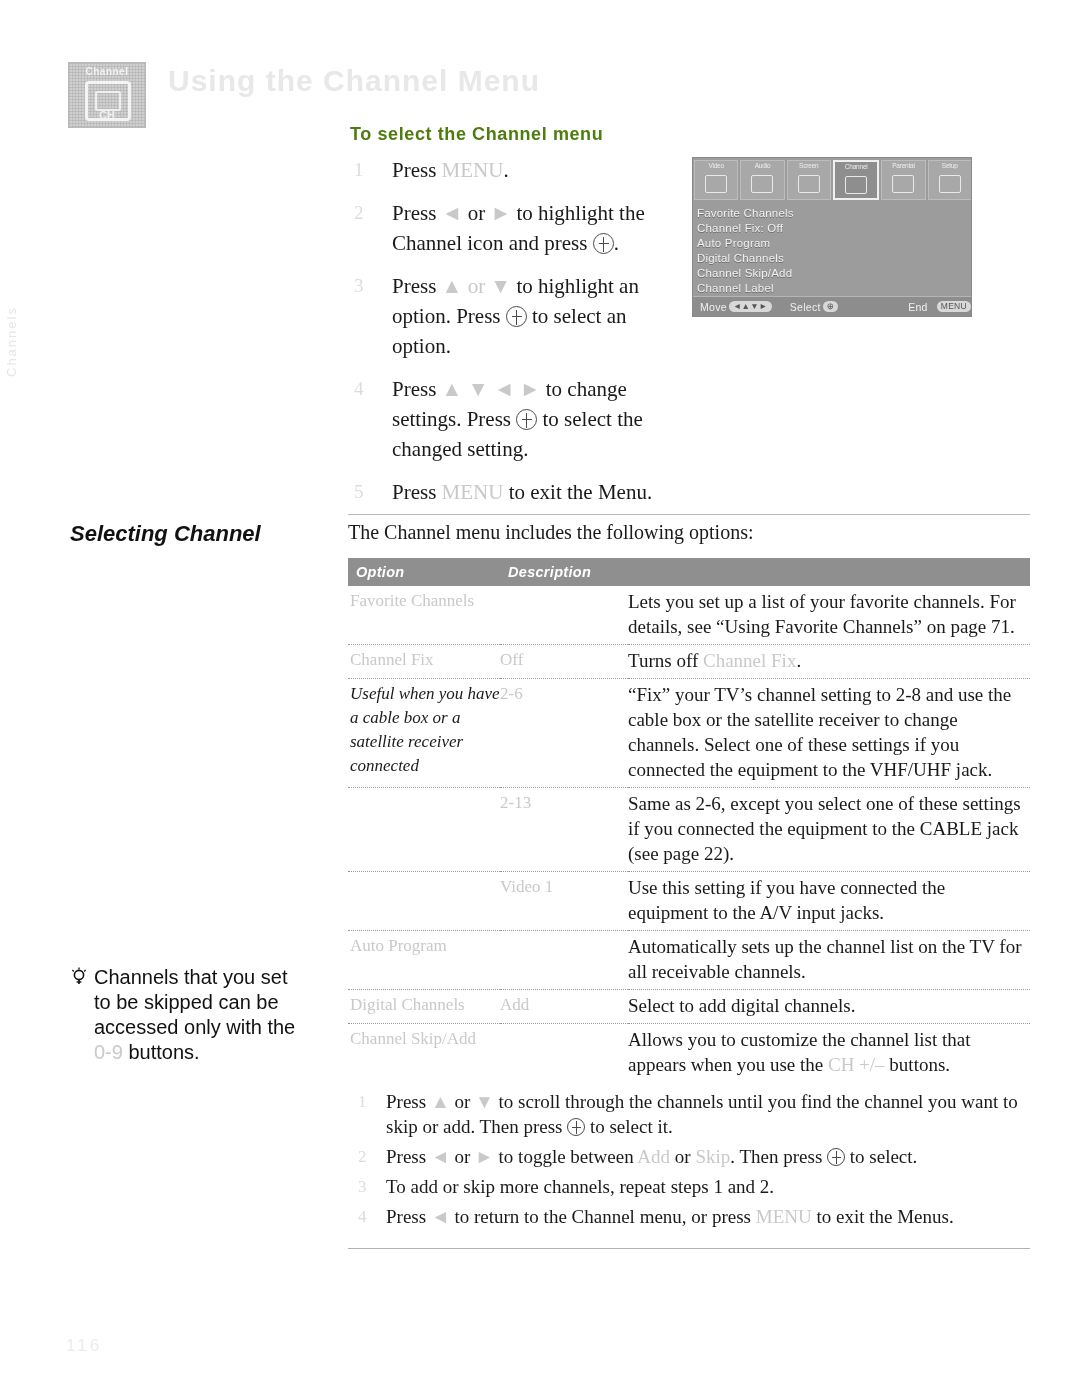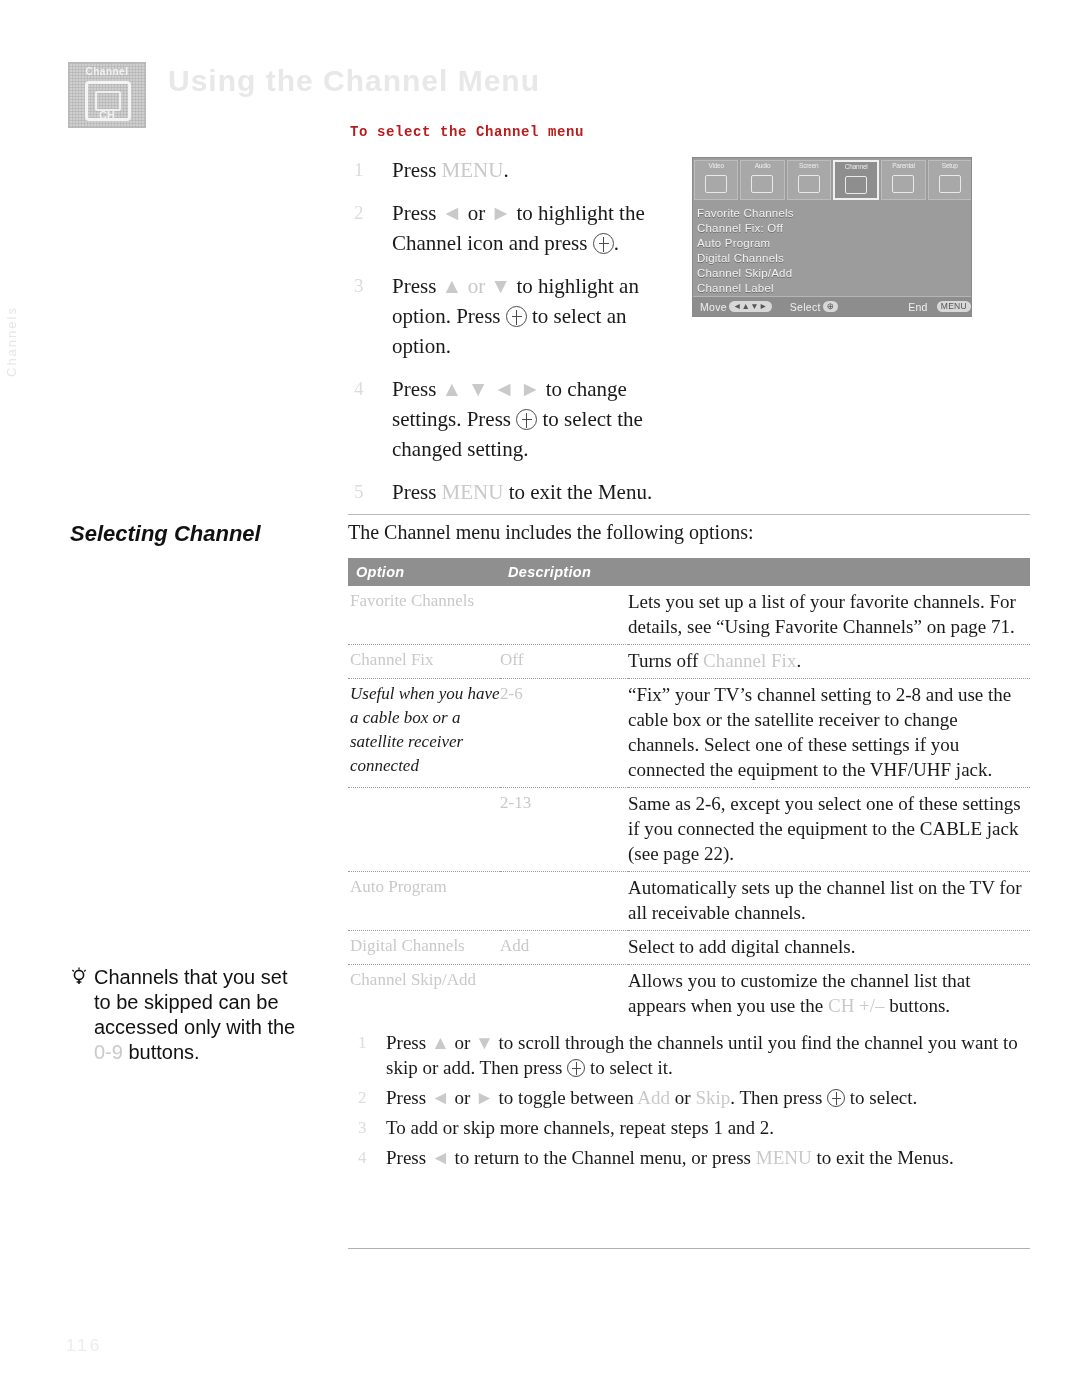--- a/index.html
+++ b/index.html
@@ -75,23 +75,23 @@
     position: absolute; left: 100px; top: 6px;
     font-family: "Liberation Sans", sans-serif;
     font-size: 30px; font-weight: bold;
     color: #e8e8e8;
     letter-spacing: 1px;
   }
 
   
   .steps-head {
     position: absolute; left: 350px; top: 124px;
-    font-family: Liberation Mono, monospace;
-    font-size: 14px; font-weight: bold;
-    color: #b91c1c; letter-spacing: .6px;
+    font-family: Liberation Sans, sans-serif;
+    font-size: 18px; font-weight: bold;
+    color: #4d7c0f; letter-spacing: .6px;
   }
   .steps { position: absolute; left: 350px; top: 155px; width: 320px; }
   .step { position: relative; padding-left: 42px; margin-bottom: 13px; font-size: 21px; line-height: 30px; }
   .step .num {
     position: absolute; left: 4px; top: 0;
     font-size: 19px; color: #dcdcdc;
   }
 
   
   .key {
@@ -327,20 +327,25 @@
             </td>
             <td class="c-val"><span class="faded">2-6</span></td>
             <td class="c-desc">“Fix” your TV’s channel setting to 2-8 and use the cable box or the satellite receiver to change channels. Select one of these settings if you connected the equipment to the VHF/UHF jack.</td>
           </tr>
           <tr class="row-sep">
             <td class="c-opt"></td>
             <td class="c-val"><span class="faded">2-13</span></td>
             <td class="c-desc">Same as 2-6, except you select one of these settings if you connected the equipment to the CABLE jack (see page 22).</td>
           </tr>
           <tr class="row-sep">
+            <td class="c-opt"></td>
+            <td class="c-val"><span class="faded">Video 1</span></td>
+            <td class="c-desc">Use this setting if you have connected the equipment to the A/V input jacks.</td>
+          </tr>
+          <tr class="row-sep">
             <td class="c-opt"><span class="faded">Auto Program</span></td>
             <td class="c-val"></td>
             <td class="c-desc">Automatically sets up the channel list on the TV for all receivable channels.</td>
           </tr>
           <tr class="row-sep">
             <td class="c-opt"><span class="faded">Digital Channels</span></td>
             <td class="c-val"><span class="faded">Add</span></td>
             <td class="c-desc">Select to add digital channels.</td>
           </tr>
           <tr class="row-sep">

